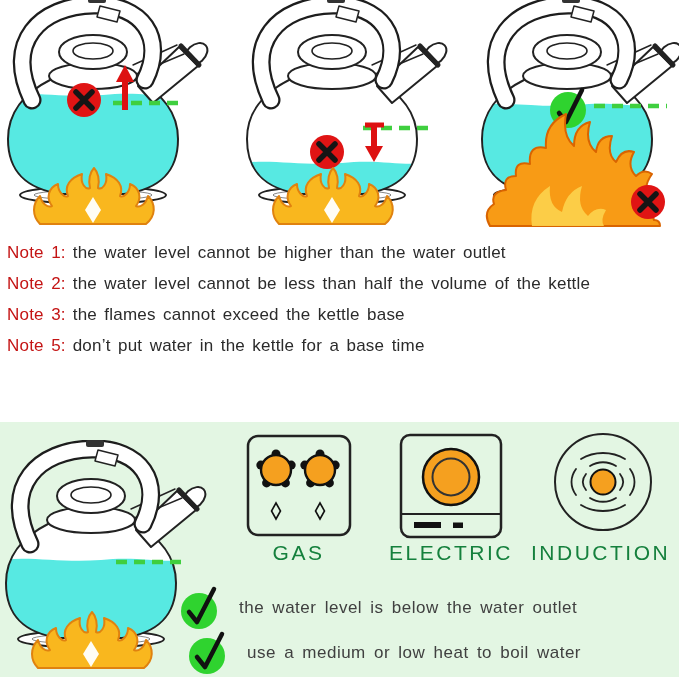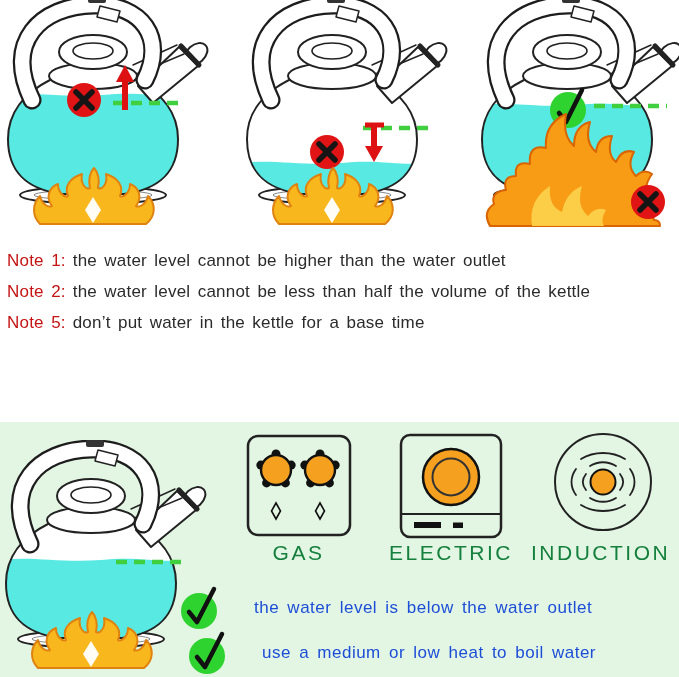--- a/index.html
+++ b/index.html
@@ -1,30 +1,30 @@
 <!DOCTYPE html>
 <html><head>
 <meta charset="utf-8">
 <style>
   html,body{margin:0;padding:0;background:#fff;}
   .stage{position:relative;width:679px;height:677px;background:#fff;overflow:hidden;
          font-family:"Liberation Sans",sans-serif;}
   .kettle{position:absolute;width:230px;height:240px;}
   
-  .notes{position:absolute;left:7px;top:237px;width:670px;margin-top:8px;}
+  .notes{position:absolute;left:7px;top:237px;width:670px;}
   .note{height:31px;line-height:31px;font-size:17px;letter-spacing:.2px;word-spacing:2.5px;
         color:#2b2b2b;white-space:nowrap;}
   .note .lbl{color:#c41414;margin-right:7px;}
   
   .panel{position:absolute;left:0;top:422px;width:679px;height:255px;background:#e3f6e3;}
   .heat-icon{position:absolute;}
   .heat-label{position:absolute;top:541px;font-size:21px;letter-spacing:2.5px;color:#15803d;
               text-align:center;white-space:nowrap;}
   .tip{position:absolute;display:flex;align-items:center;height:48px;}
-  .tip .txt{margin-left:30px;font-size:17px;letter-spacing:.5px;word-spacing:3px;color:#1d4ed8;
+  .tip .txt{margin-left:15px;font-size:17px;letter-spacing:.5px;word-spacing:3px;color:#404040;
             white-space:nowrap;}
   svg{display:block;}
 </style>
 </head>
 <body>
 
 <div class="stage">
 
   <svg width="0" height="0" style="position:absolute" aria-hidden="true">
     <defs>
@@ -120,20 +120,21 @@
     <use href="#k-lineart"></use>
     <path d="M 132,110 L 205,110" stroke="#3fcf3f" stroke-width="4.5" stroke-dasharray="11 7"></path>
     <use href="#badge-check" transform="translate(106,114)"></use>
     <use href="#flame-big"></use>
     <use href="#badge-x" transform="translate(186,206)"></use>
   </svg>
 
   <div class="notes">
     <div class="note"><span class="lbl">Note 1:</span><span>the water level cannot be higher than the water outlet</span></div>
     <div class="note"><span class="lbl">Note 2:</span><span>the water level cannot be less than half the volume of the kettle</span></div>
+    <div class="note"><span class="lbl">Note 3:</span><span>the flames cannot exceed the kettle base</span></div>
     <div class="note"><span class="lbl">Note 5:</span><span>don’t put water in the kettle for a base time</span></div>
   </div>
 
   <div class="panel"></div>
 
   <svg class="kettle" style="left:-14px;top:440px" viewBox="0 0 230 240">
     <use href="#k-base"></use>
     <use href="#bodyPath" fill="#fff"></use>
     <g clip-path="url(#bodyClip)">
       <path d="M 14,120 C 45,116 75,123 115,120 C 150,116 175,123 196,120 L 196,238 L 14,238 Z" fill="#57e9e2"></path>

